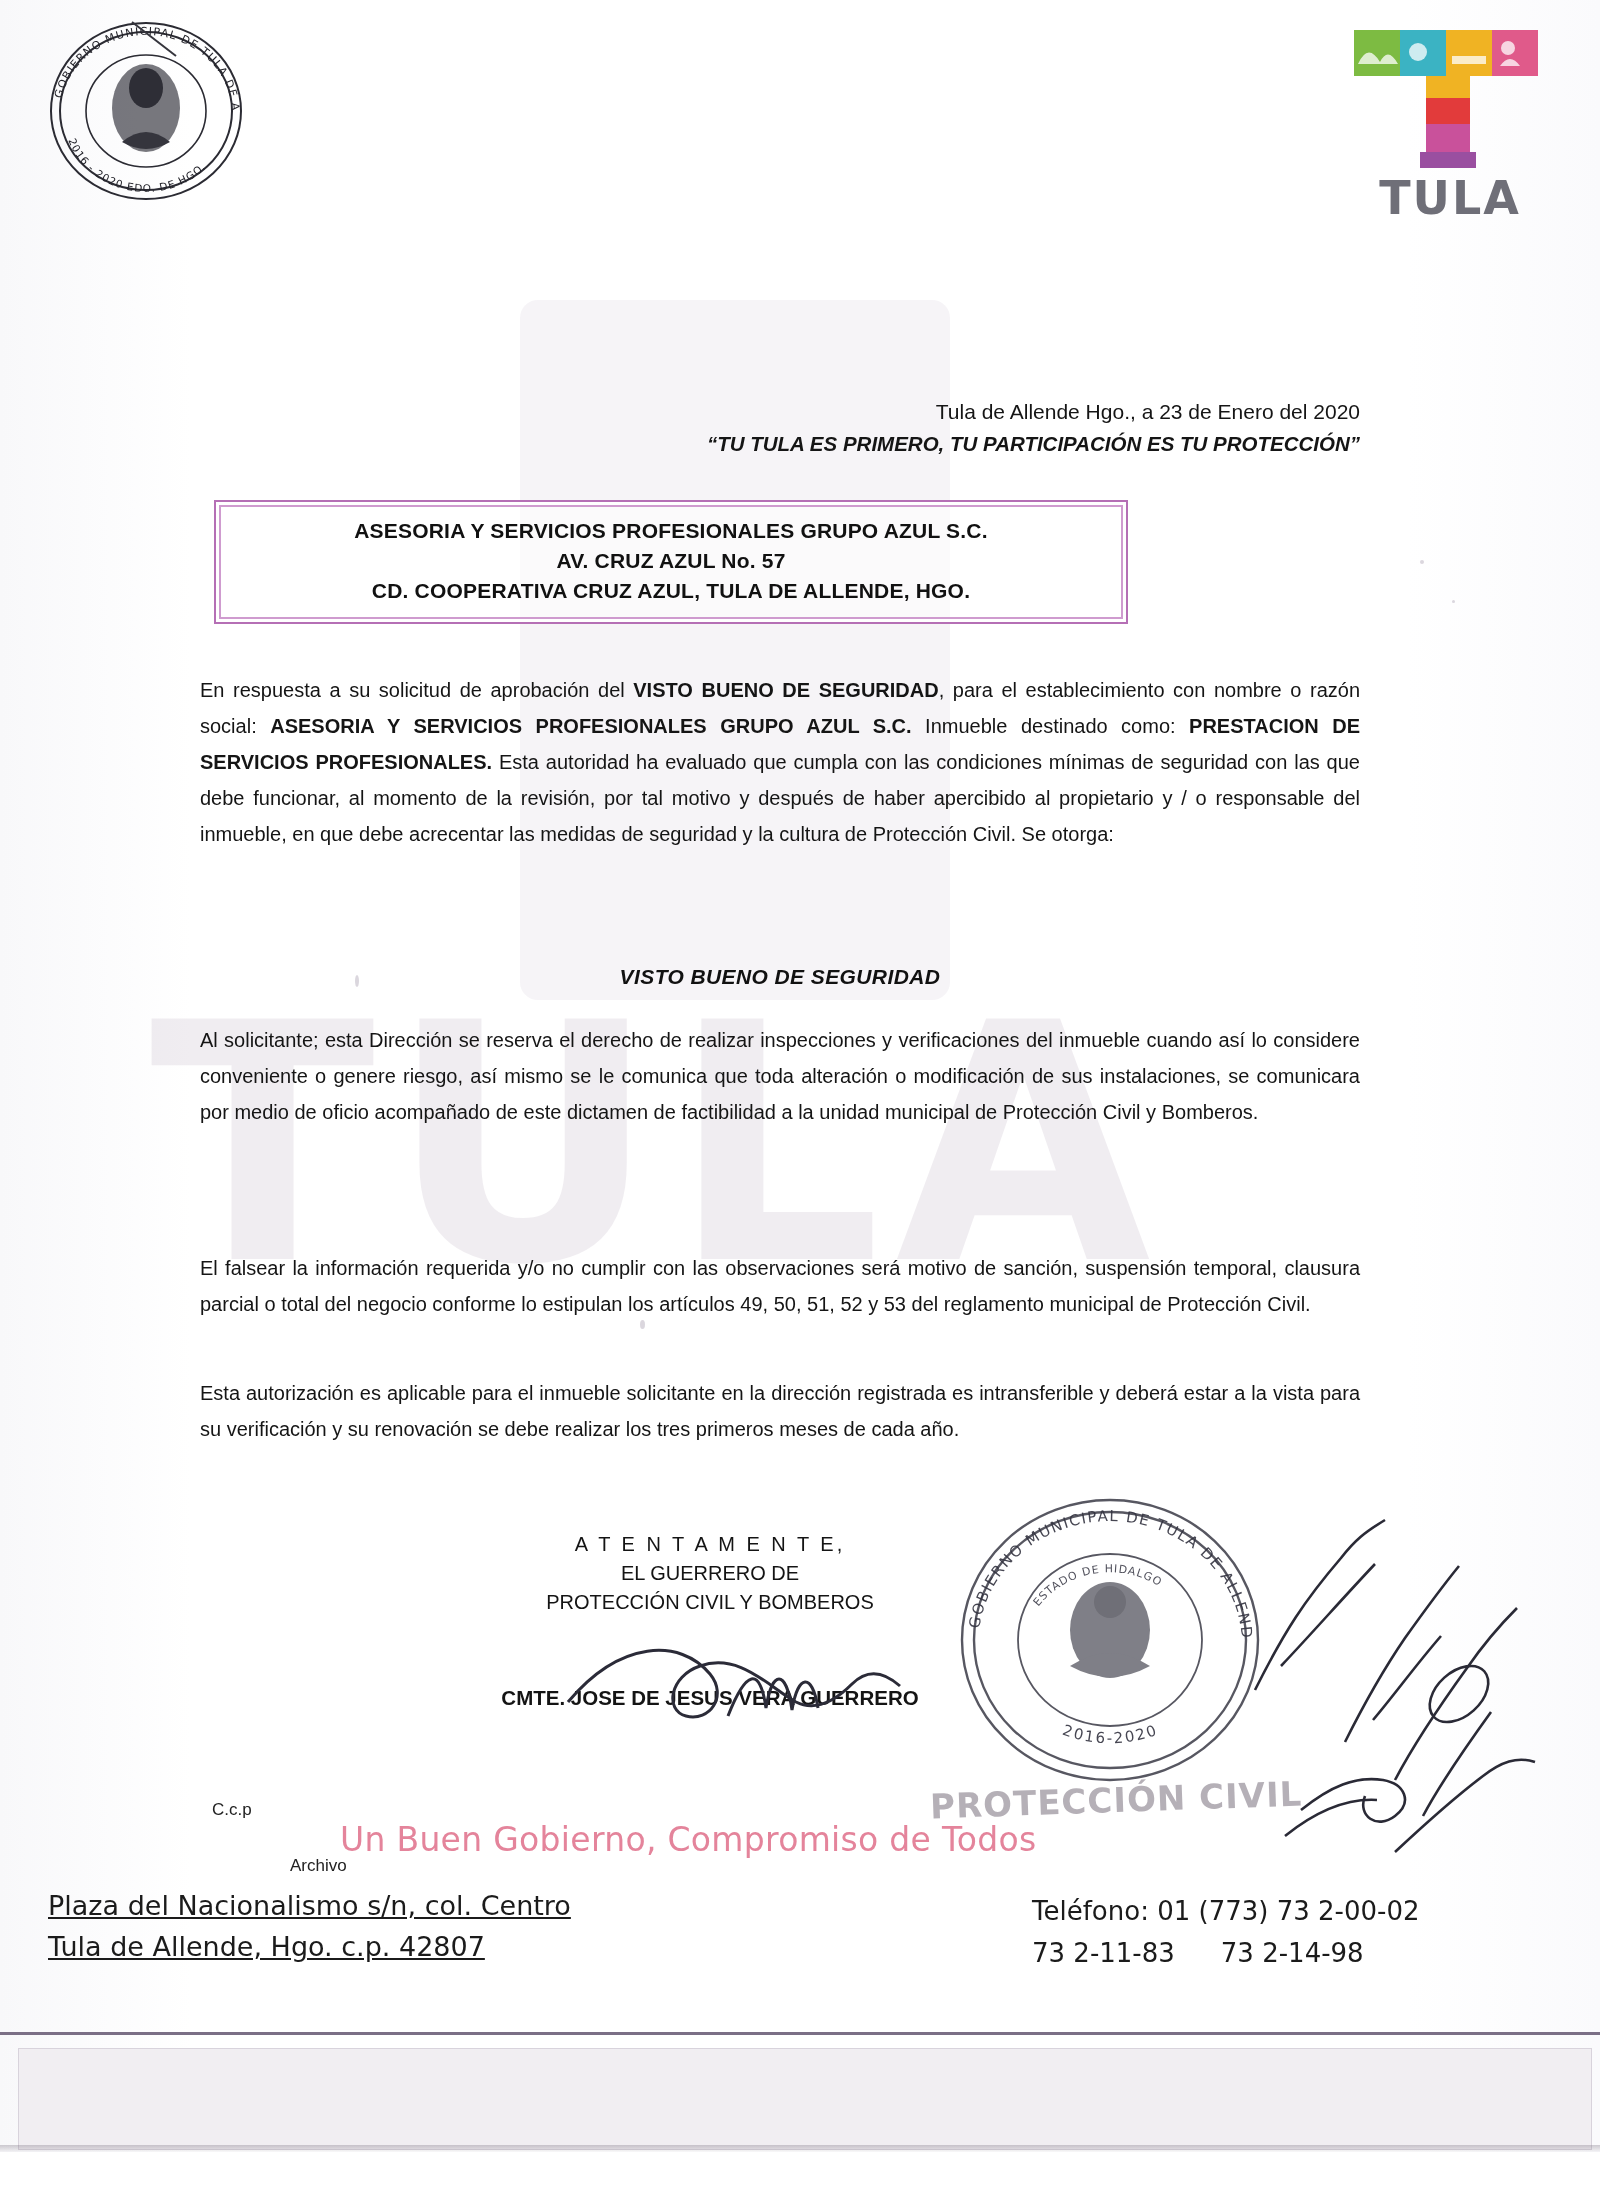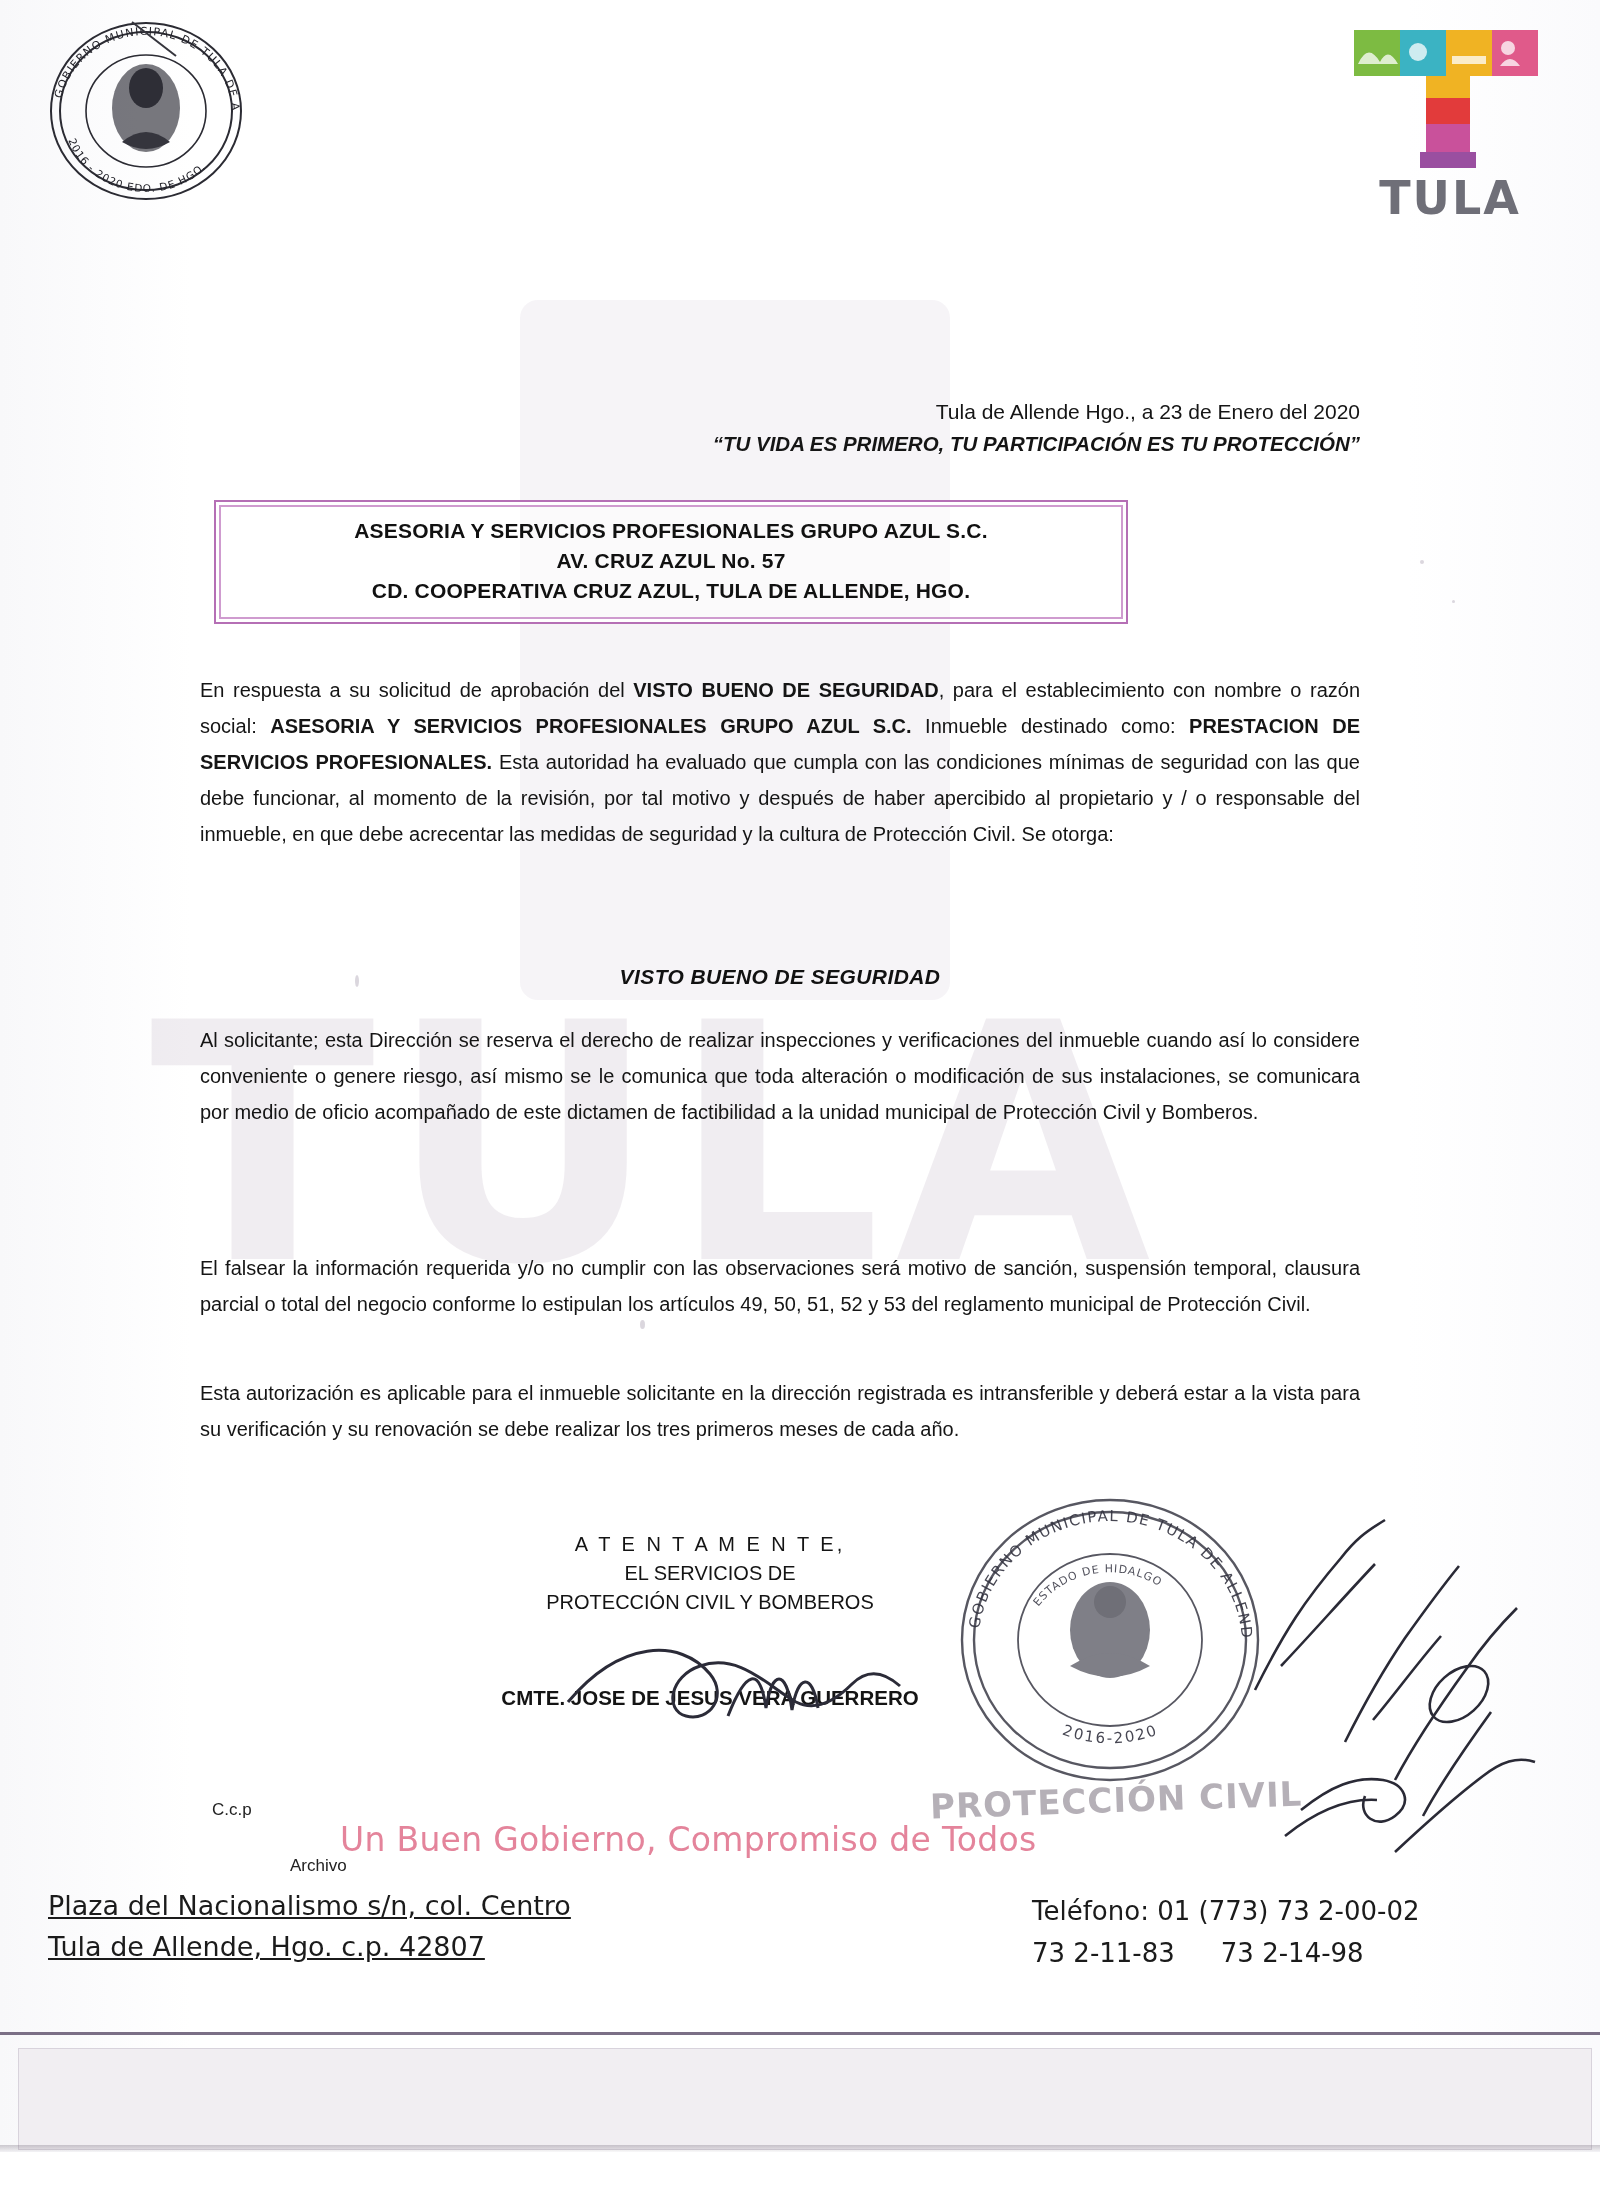--- a/index.html
+++ b/index.html
@@ -341,39 +341,39 @@
       <rect x="86" y="58" width="44" height="22" fill="#f0b323"></rect>
       <rect x="86" y="80" width="44" height="26" fill="#e23b3b"></rect>
       <rect x="86" y="106" width="44" height="28" fill="#c9519b"></rect>
       <rect x="80" y="134" width="56" height="16" fill="#9a4fa0"></rect>
 
       <text x="110" y="196" text-anchor="middle" font-family="DejaVu Sans, sans-serif" font-size="46" font-weight="bold" fill="#6f6f78" letter-spacing="2">TULA</text>
     </svg>
   </div>
 
   <div class="date-line">Tula de Allende Hgo.,  a 23 de Enero del 2020</div>
-  <div class="slogan">“TU VIDA ES PRIMERO, TU PARTICIPACIÓN ES TU PROTECCIÓN”</div>
+  <div class="slogan">“TU TULA ES PRIMERO, TU PARTICIPACIÓN ES TU PROTECCIÓN”</div>
 
   <div class="addressee-box">
     <div>ASESORIA Y SERVICIOS PROFESIONALES GRUPO AZUL S.C.</div>
     <div>AV. CRUZ AZUL No. 57</div>
     <div>CD. COOPERATIVA CRUZ AZUL, TULA DE ALLENDE, HGO.</div>
   </div>
 
   <div class="para p1"><span>En respuesta a su solicitud de aprobación del </span><span class="b">VISTO BUENO  DE SEGURIDAD</span><span>, para el establecimiento con nombre o razón social: </span><span class="b">ASESORIA Y SERVICIOS PROFESIONALES GRUPO AZUL S.C.</span><span>  Inmueble destinado como: </span><span class="b">PRESTACION DE SERVICIOS PROFESIONALES.</span><span> Esta autoridad ha evaluado que cumpla con las condiciones mínimas de seguridad con las  que debe funcionar, al momento de la revisión, por tal motivo y después de haber apercibido al propietario  y / o responsable del inmueble, en que debe acrecentar las medidas de seguridad y la cultura de Protección Civil. Se otorga:</span></div>
 
   <div class="p-center">VISTO BUENO DE SEGURIDAD</div>
 
   <div class="para p2">Al solicitante; esta Dirección se reserva el derecho de realizar inspecciones y verificaciones del inmueble cuando así lo considere conveniente o genere riesgo, así mismo se le comunica que toda alteración o modificación de sus instalaciones, se comunicara por medio de oficio acompañado de este dictamen de factibilidad a la unidad municipal de Protección Civil y Bomberos.</div>
   <div class="para p3">El  falsear la información requerida y/o no cumplir con las observaciones será motivo de sanción, suspensión temporal, clausura parcial o total del negocio conforme lo estipulan los artículos 49, 50, 51, 52 y 53 del reglamento municipal de Protección Civil.</div>
   <div class="para p4">Esta autorización es aplicable para el inmueble solicitante en la dirección registrada es intransferible y deberá estar a la vista para su verificación y su renovación se debe realizar los tres primeros meses de cada año.</div>
 
   <div class="sig">
     <div class="l1">A T E N T A M E N T E,</div>
-    <div>EL SERVICIOS DE</div>
+    <div>EL GUERRERO DE</div>
     <div>PROTECCIÓN CIVIL Y BOMBEROS</div>
     <div class="sig-name">CMTE. JOSE DE JESUS VERA GUERRERO</div>
   </div>
 
   <div class="sig-scribble">
     <svg width="360" height="110" viewBox="0 0 360 110">
       <path d="M8 72 C 60 10, 120 8, 150 44 C 168 66, 150 92, 126 86 C 104 80, 110 46, 140 36
                C 180 22, 210 58, 236 72 C 256 82, 276 70, 292 54 C 306 40, 322 40, 340 56" fill="none" stroke="#2b2b38" stroke-width="3"></path>
       <path d="M168 86 C 186 40, 200 36, 206 78 C 212 40, 226 38, 232 80 C 238 44, 252 42, 258 78" fill="none" stroke="#2b2b38" stroke-width="3"></path>
     </svg>

